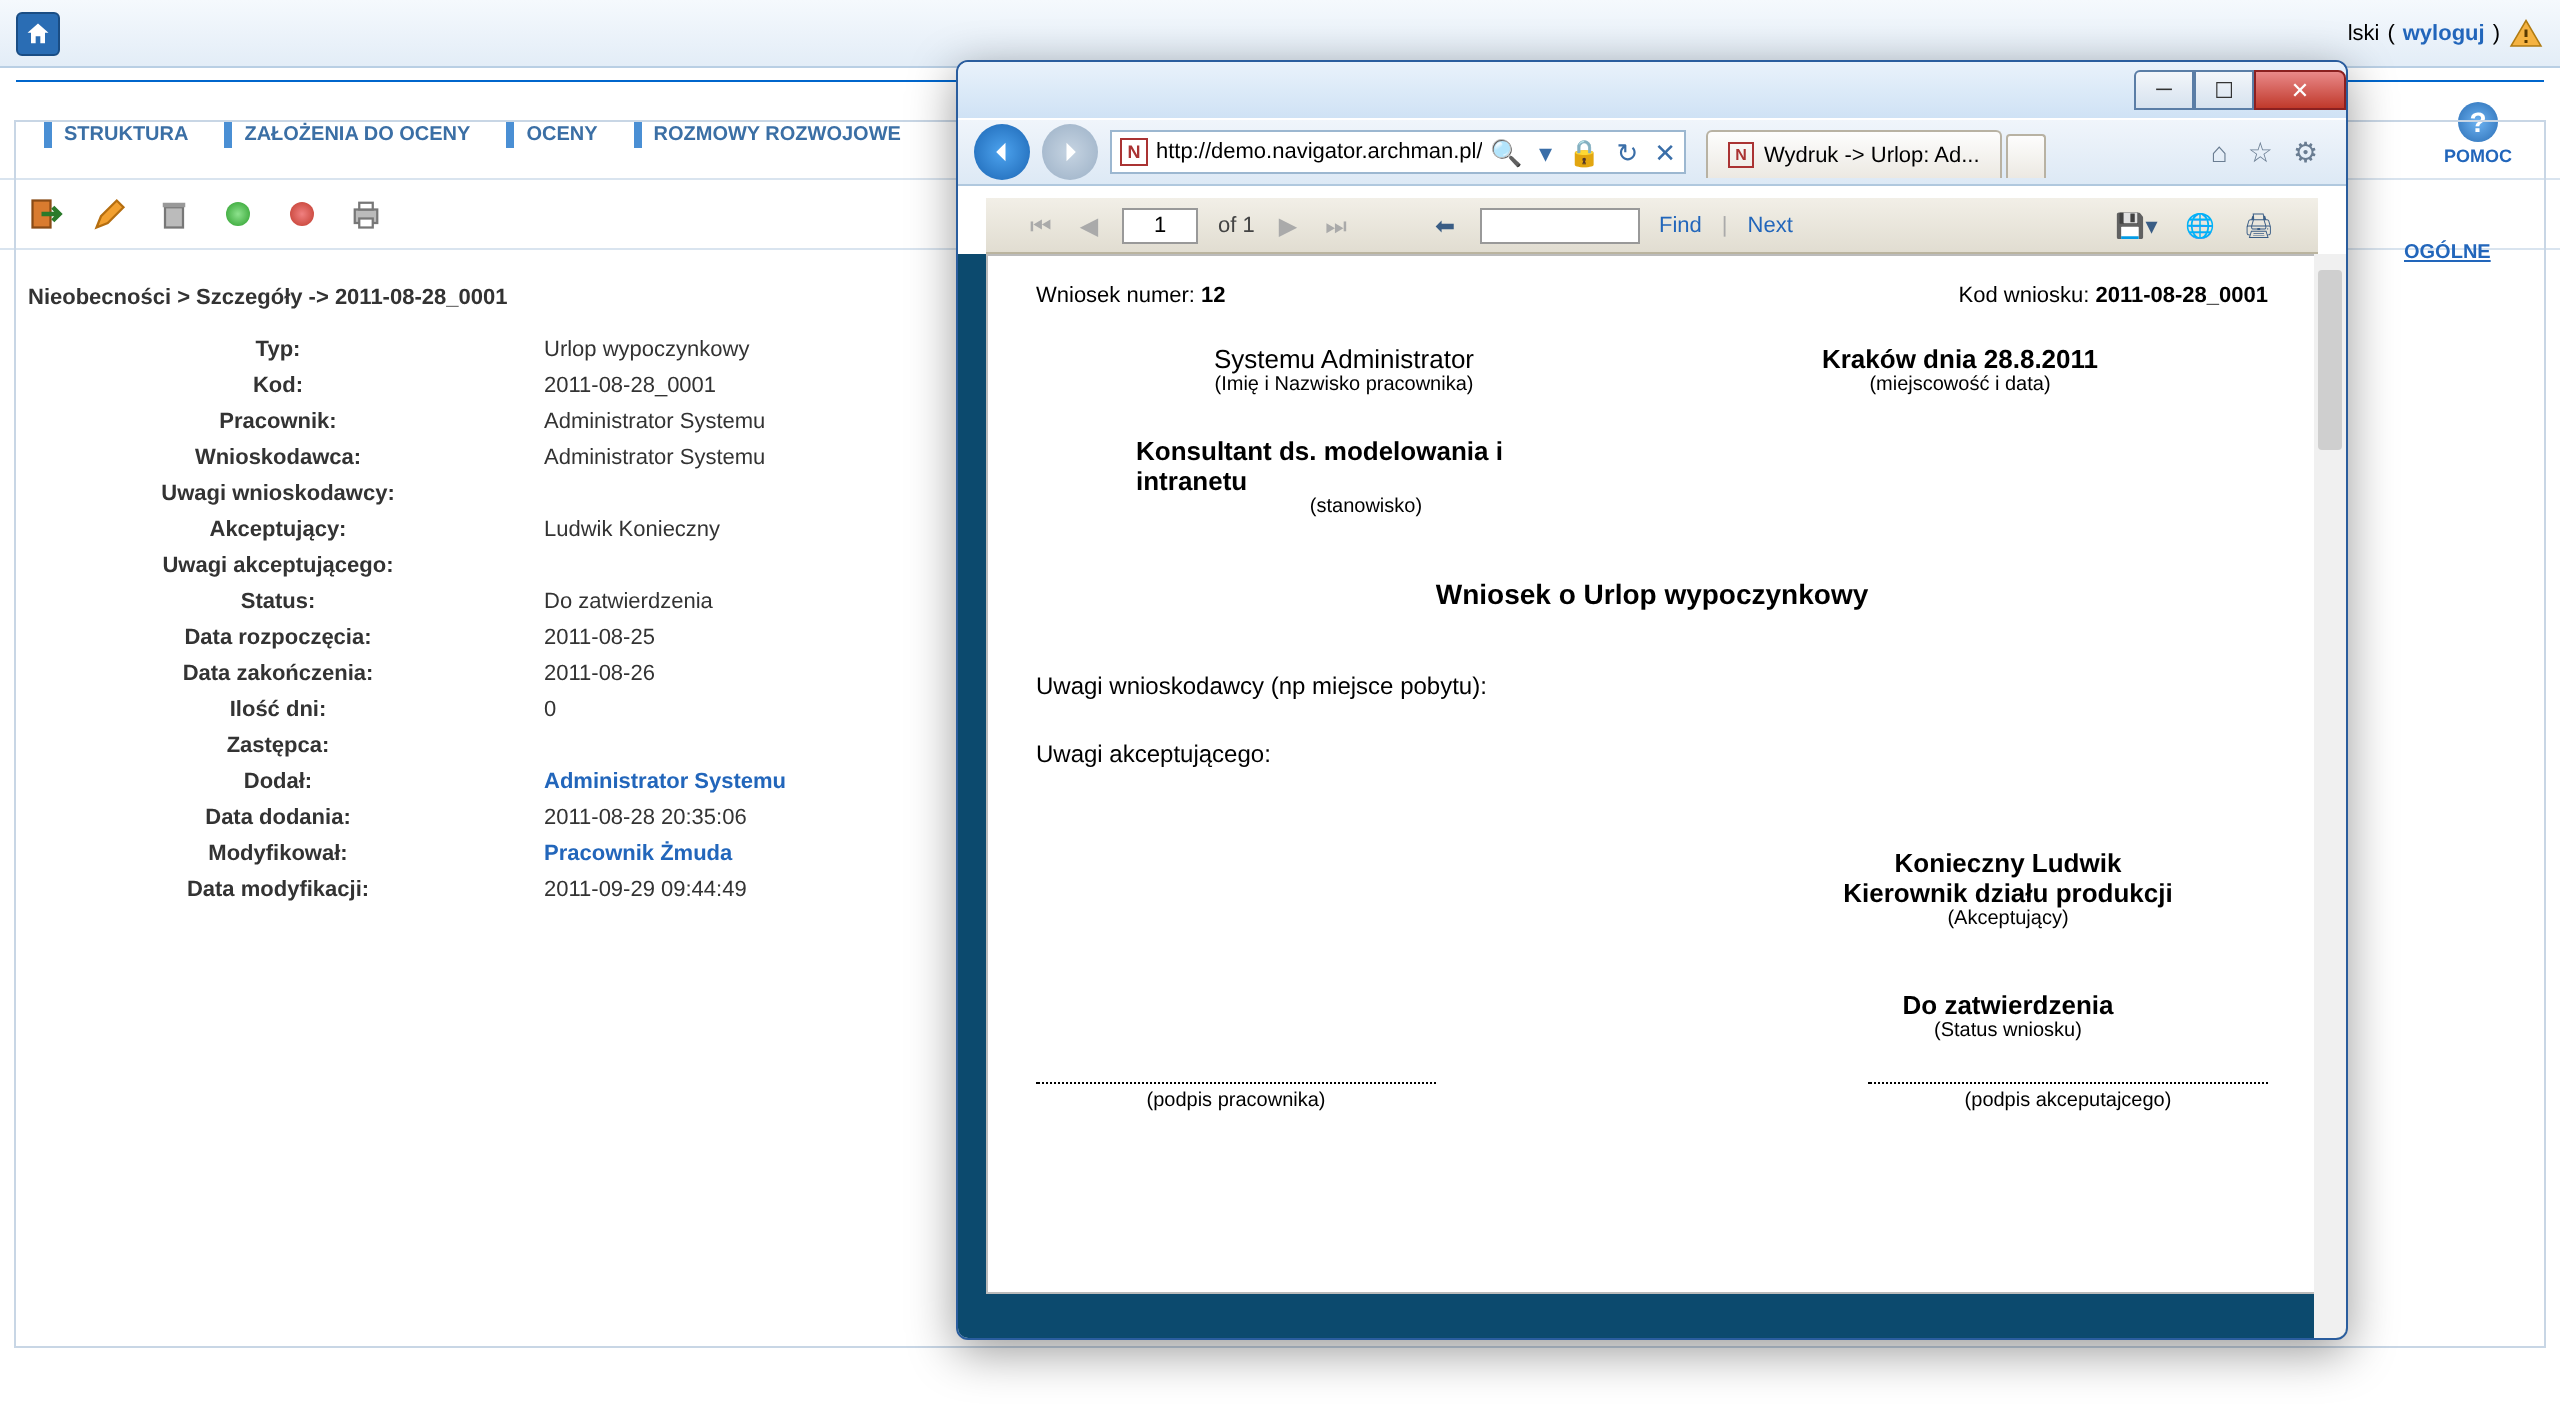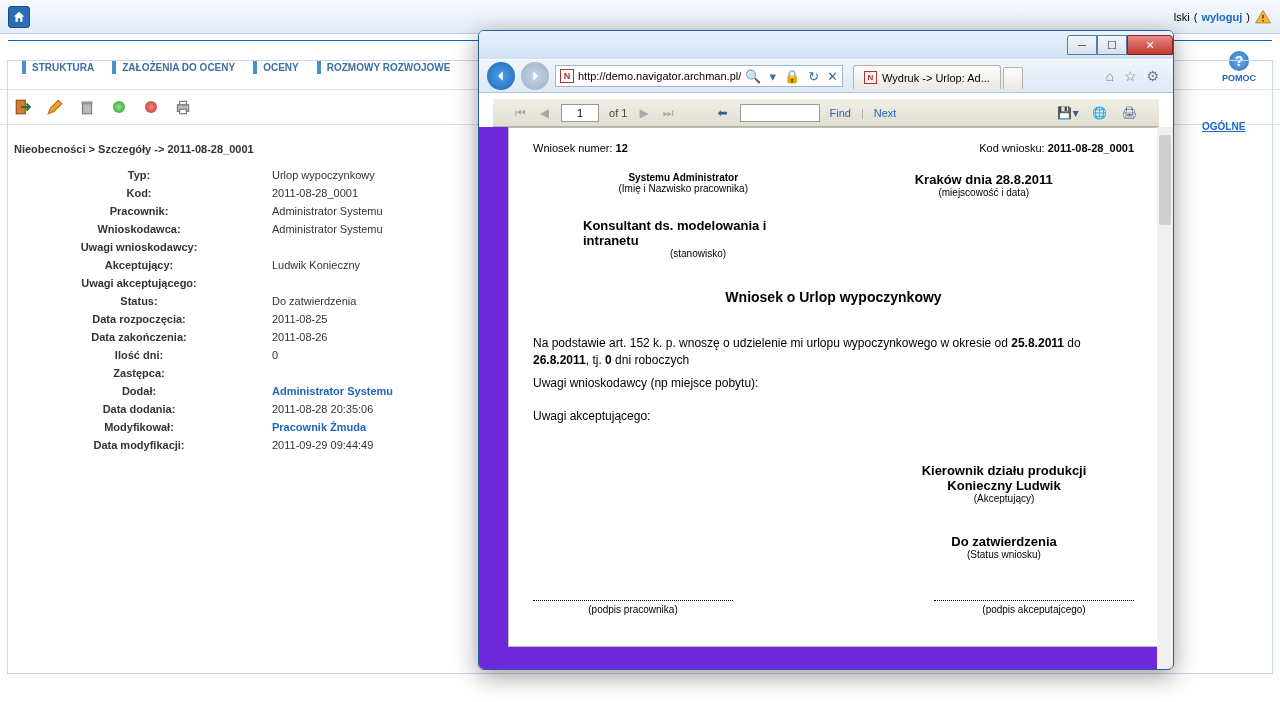--- a/index.html
+++ b/index.html
@@ -74,45 +74,45 @@
 
 .report-tools { height: 28px; background: linear-gradient(#f2efe7,#e1ddd1); border-bottom: 1px solid #bab49f; display: flex; align-items: center; gap: 10px; padding: 0 20px; font-size: 11px; color: #444; margin: 6px 14px 0 14px; }
 .rt-btn { cursor: pointer; color: #3a5d85; font-size: 12px; padding: 0 2px; }
 .rt-btn.disabled { color: #aaa; }
 .page-input { width: 38px; height: 18px; border: 1px solid #999; text-align: center; font-size: 11px; }
 .find-input { width: 80px; height: 18px; border: 1px solid #999; font-size: 11px; padding: 0 3px; }
 .find-link { color: #2266bb; cursor: pointer; }
 .sep { color: #aaa; }
 
 
-.report-frame { flex: 1; overflow: auto; background: #6d28d9; padding: 0 14px 14px 29px; position: relative; }
+.report-frame { flex: 1; overflow: auto; background: #0c4a6e; padding: 0 14px 14px 14px; position: relative; }
 .report-page { border: 1px solid #bbb; background: #fff; padding: 14px 24px; font-family: Arial, sans-serif; color: #000; min-height: 520px; }
 .rp-header { display: flex; justify-content: space-between; font-size: 11px; margin-bottom: 18px; }
 .rp-header b { font-weight: bold; }
 .rp-two { display: flex; justify-content: space-between; margin-bottom: 10px; }
 .rp-center { text-align: center; }
-.rp-center .name { font-size: 10px; font-weight: bold; }
+.rp-center .name { font-size: 13px; font-weight: normal; }
 .rp-center .sub { font-size: 10px; text-align: center; }
 .rp-right { text-align: center; }
 .rp-right .city { font-size: 13px; font-weight: bold; }
 .rp-right .sub { font-size: 10px; }
 .rp-pos { text-align: center; margin: 20px 0 20px 0; }
 .rp-pos .t { font-size: 13px; font-weight: bold; }
 .rp-pos .s { font-size: 10px; }
 .rp-title { text-align: center; font-size: 14px; font-weight: bold; margin: 30px 0; }
 .rp-body { font-size: 12px; line-height: 1.4; margin: 0 0 6px 0; }
 .rp-body b { font-weight: bold; }
 .rp-label { font-size: 12px; margin: 18px 0 40px 0; }
 .rp-sign { text-align: center; margin-bottom: 18px; }
 .rp-sign .n { font-size: 13px; font-weight: bold; }
 .rp-sign .s { font-size: 10px; }
 .rp-status { text-align: center; }
 .rp-status .n { font-size: 13px; font-weight: bold; }
 .rp-status .s { font-size: 10px; }
-.rp-siglines { display: flex; justify-content: space-between; margin-top: 40px; font-size: 10px; }
+.rp-siglines { display: flex; justify-content: space-between; margin-top: 20px; font-size: 10px; }
 .rp-sigbox { text-align: center; width: 200px; border-top: 1px dotted #000; padding-top: 3px; }
 .report-scrollbar { position: absolute; right: 0; top: 0; bottom: 0; width: 16px; background: #f0f0f0; }
 .scroll-thumb { position: absolute; left: 2px; right: 2px; top: 8px; height: 90px; background: #cfcfcf; border-radius: 2px; }
 
 .outer-border { position: absolute; left: 7px; right: 7px; top: 60px; bottom: 28px; border: 1px solid #c8d6e5; pointer-events: none; }
 </style>
 </head>
 <body>
 
 <div class="app">
@@ -318,28 +318,25 @@
           <div class="rp-right" style="flex:1">
             <div class="city">Kraków dnia 28.8.2011</div>
             <div class="sub">(miejscowość i data)</div>
           </div>
         </div>
         <div class="rp-pos" style="text-align:left; margin-left:50px; width:230px">
           <div class="t" style="">Konsultant ds. modelowania i intranetu</div>
           <div class="s" style="text-align:center">(stanowisko)</div>
         </div>
         <div class="rp-title">Wniosek o Urlop wypoczynkowy</div>
-        <div class="rp-body">
-          <span>Na podstawie art. 152 k. p. wnoszę o udzielenie mi urlopu wypoczynkowego w okresie od </span><b>25.8.2011</b><span> do </span><b>26.8.2011</b><span>, tj. </span><b>0</b><span> dni roboczych</span>
-        </div>
         <div class="rp-body">Uwagi wnioskodawcy (np miejsce pobytu):</div>
         <div class="rp-label">Uwagi akceptującego:</div>
         <div class="rp-sign" style="margin-left:auto; width:260px">
+          <div class="n">Konieczny Ludwik</div>
           <div class="n">Kierownik działu produkcji</div>
-          <div class="n">Konieczny Ludwik</div>
           <div class="s">(Akceptujący)</div>
         </div>
         <div class="rp-status" style="margin-left:auto; width:260px; margin-top:30px">
           <div class="n">Do zatwierdzenia</div>
           <div class="s">(Status wniosku)</div>
         </div>
         <div class="rp-siglines">
           <div class="rp-sigbox">(podpis pracownika)</div>
           <div class="rp-sigbox">(podpis akceputajcego)</div>
         </div>

